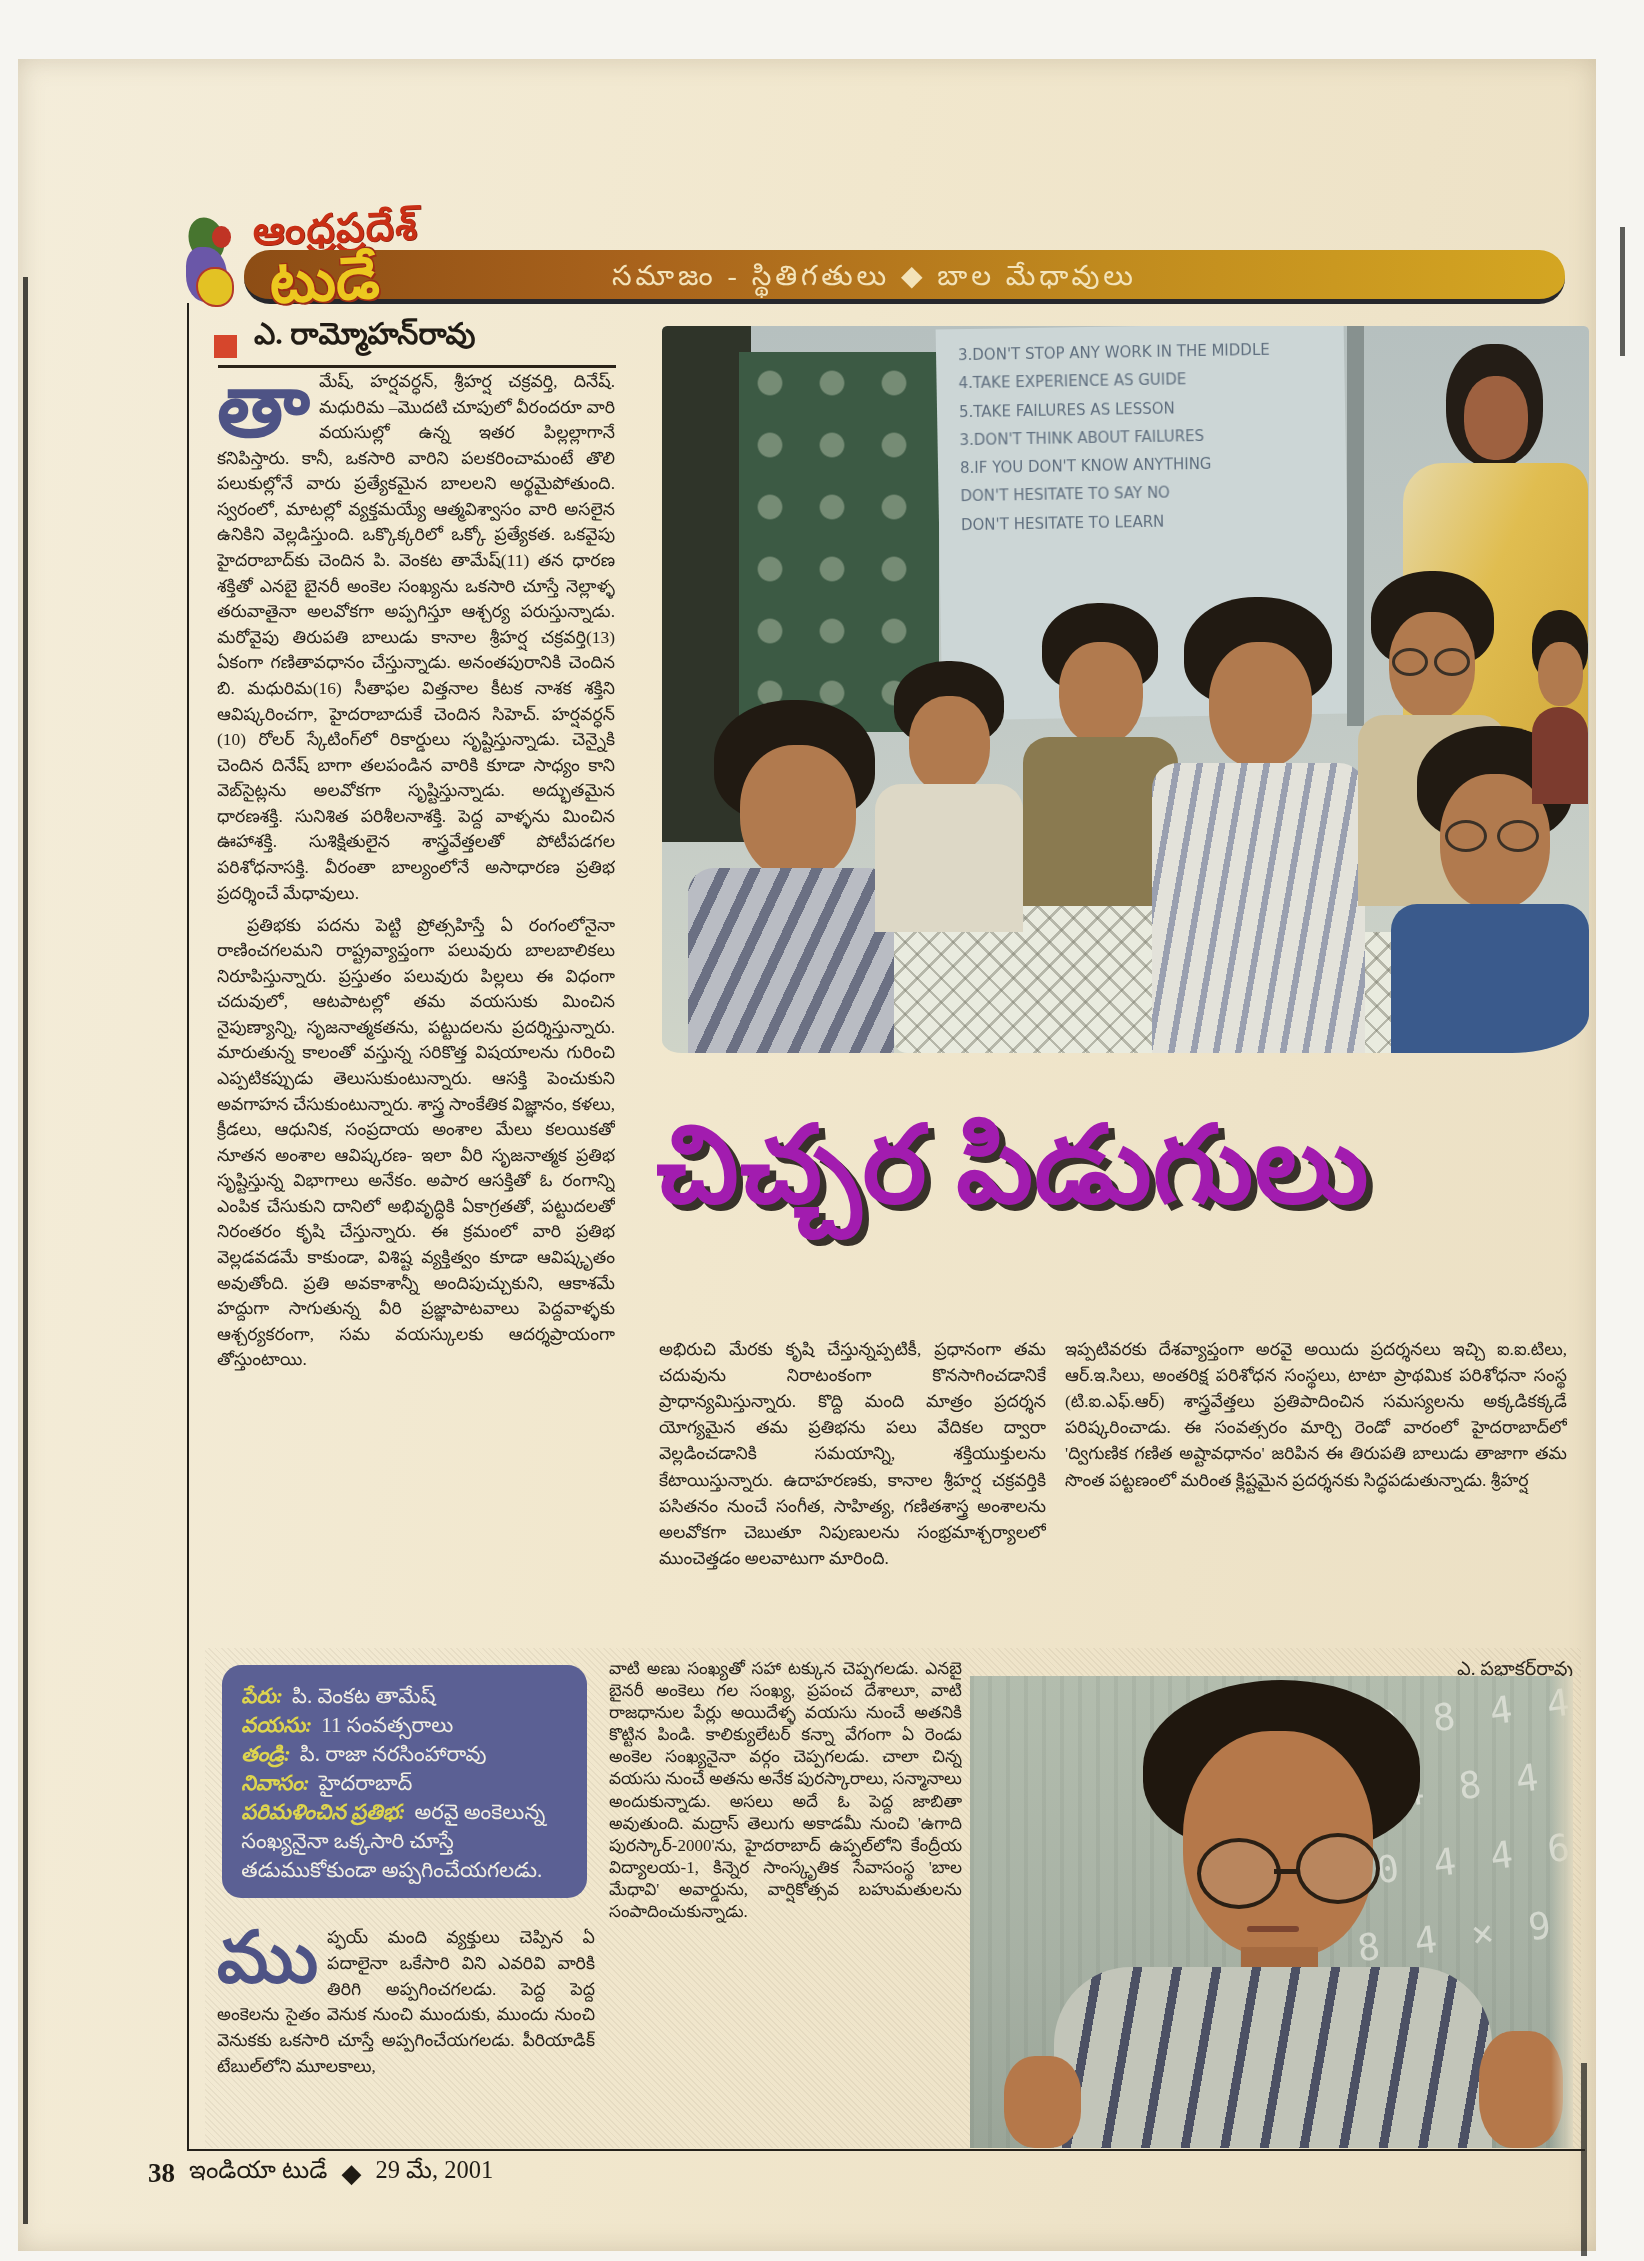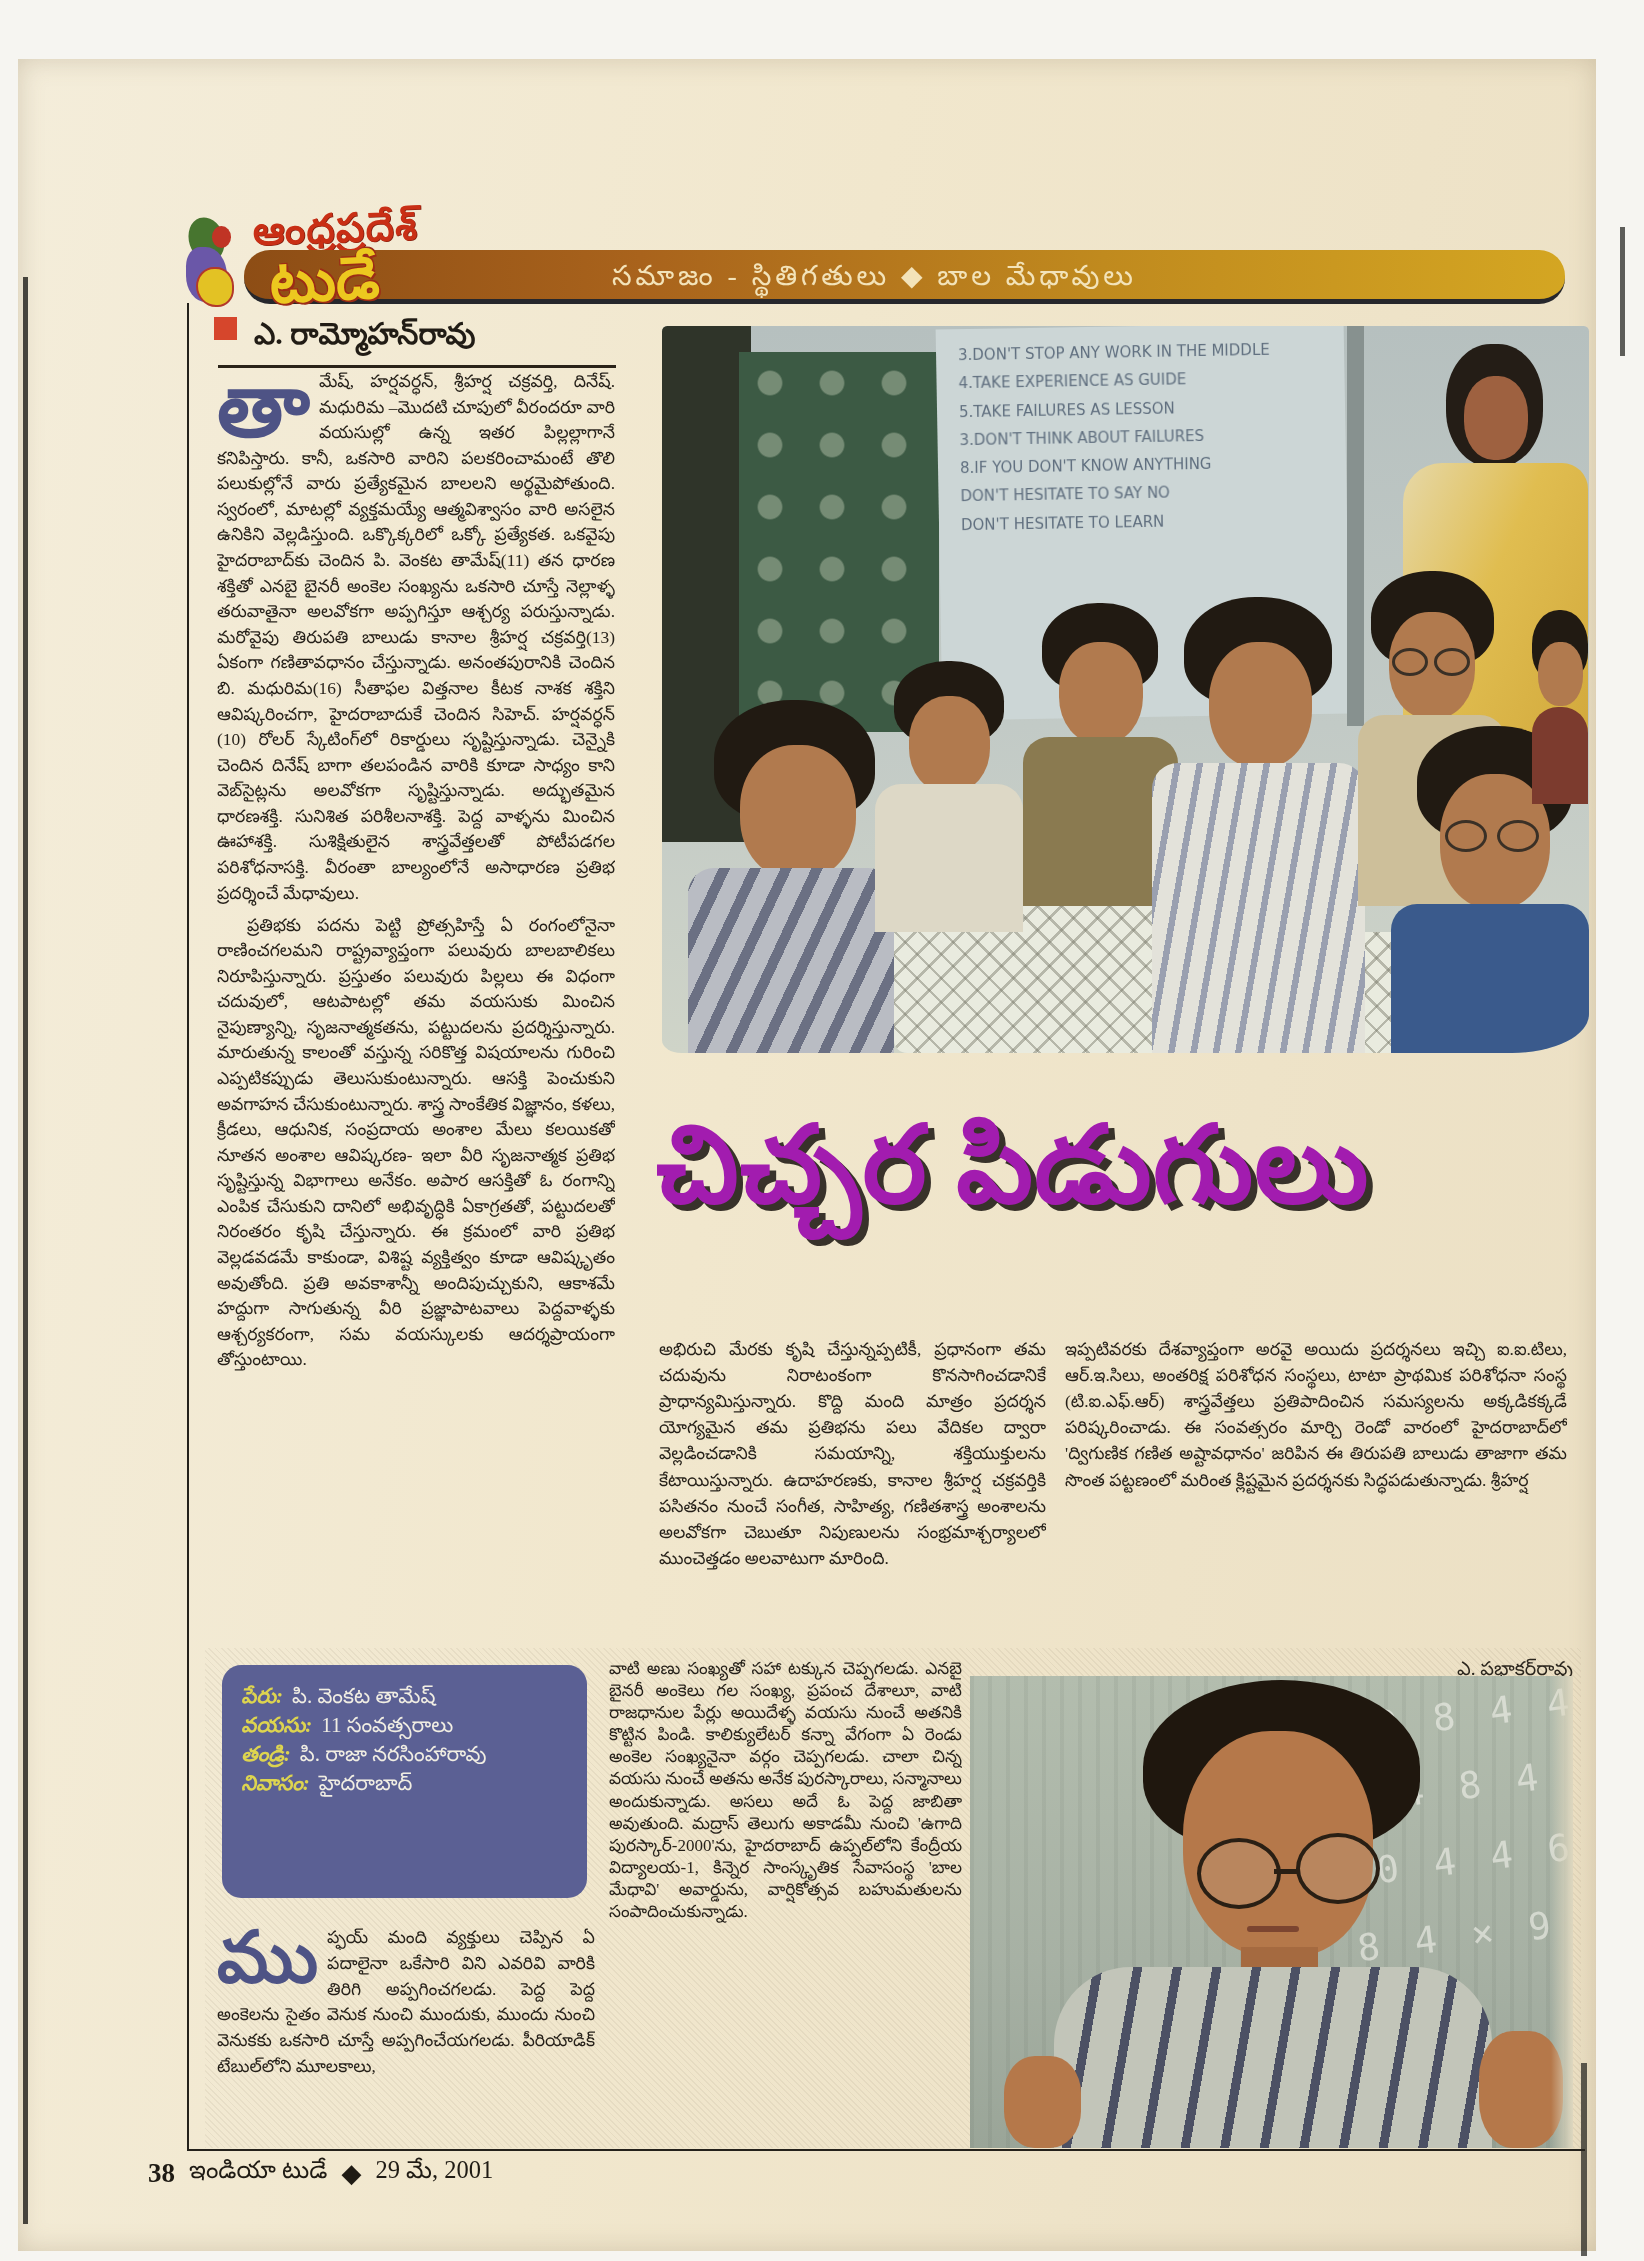--- a/index.html
+++ b/index.html
@@ -34,21 +34,21 @@
   .section-bar .bar-text{
     position:absolute;left:368px;top:9px;font-size:28px;color:#f3e3b9;letter-spacing:3.9px;
   }
   .brand-bottom{
     position:absolute;left:270px;top:246px;font-size:59px;font-weight:bold;color:#ecc81f;
     transform:rotate(-3deg);
     text-shadow:1.9px 1.9px 0 #9c2c16,-1.3px 1.3px 0 #9c2c16,1.3px -1.3px 0 #9c2c16;
     z-index:3;
   }
   
-  .byline{position:absolute;left:214px;top:317px;display:flex;align-items:flex-start;gap:17px;}
+  .byline{position:absolute;left:214px;top:317px;display:flex;align-items:flex-end;gap:17px;}
   .byline .sq{width:23px;height:23px;background:#d6462c;}
   .byline .name{font-size:30px;font-weight:bold;color:#211c15;}
   .byline-rule{position:absolute;left:218px;top:365px;width:398px;height:2.6px;background:#2a2318;}
   
   .frame-left{position:absolute;left:187px;top:303px;width:1.9px;height:1848px;background:#24211b;}
   .frame-bottom{position:absolute;left:187px;top:2149px;width:1398px;height:1.9px;background:#24211b;}
   
   .col{position:absolute;color:#241f18;text-align:justify;}
   .col p{margin:0 0 6.4px 0;}
   .col .indent{text-indent:30px;}
@@ -233,20 +233,21 @@
 
 <div class="photo-credit">ఎ. ప్రభాకర్‌రావు</div>
 
 <div class="halftone"></div>
 
 <div class="infobox">
   <div class="row"><span class="lab">పేరు:</span><span class="val">పి. వెంకట తామేష్</span></div>
   <div class="row"><span class="lab">వయసు:</span><span class="val">11 సంవత్సరాలు</span></div>
   <div class="row"><span class="lab">తండ్రి:</span><span class="val">పి. రాజా నరసింహారావు</span></div>
   <div class="row"><span class="lab">నివాసం:</span><span class="val">హైదరాబాద్</span></div>
+  <div class="row"><span class="lab">పరిమళించిన ప్రతిభ:</span><span class="val">అరవై అంకెలున్న సంఖ్యనైనా ఒక్కసారి చూస్తే తడుముకోకుండా అప్పగించేయగలడు.</span></div>
 </div>
 
 <div class="col bl-para">
   <p><span class="dropcap" style="font-size:72px;">ము</span><span>ప్ఫయ్ మంది వ్యక్తులు చెప్పిన ఏ పదాలైనా ఒకేసారి విని ఎవరివి వారికి తిరిగి అప్పగించగలడు. పెద్ద పెద్ద అంకెలను సైతం వెనుక నుంచి ముందుకు, ముందు నుంచి వెనుకకు ఒకసారి చూస్తే అప్పగించేయగలడు. పీరియాడిక్ టేబుల్‌లోని మూలకాలు,</span></p>
 </div>
 
 <div class="col bm-para">
   <p>వాటి అణు సంఖ్యతో సహా టక్కున చెప్పగలడు. ఎనబై బైనరీ అంకెలు గల సంఖ్య, ప్రపంచ దేశాలూ, వాటి రాజధానుల పేర్లు అయిదేళ్ళ వయసు నుంచే అతనికి కొట్టిన పిండి. కాలిక్యులేటర్ కన్నా వేగంగా ఏ రెండు అంకెల సంఖ్యనైనా వర్గం చెప్పగలడు. చాలా చిన్న వయసు నుంచే అతను అనేక పురస్కారాలు, సన్మానాలు అందుకున్నాడు. అసలు అదే ఓ పెద్ద జాబితా అవుతుంది. మద్రాస్ తెలుగు అకాడమీ నుంచి 'ఉగాది పురస్కార్-2000'ను, హైదరాబాద్ ఉప్పల్‌లోని కేంద్రీయ విద్యాలయ-1, కిన్నెర సాంస్కృతిక సేవాసంస్థ 'బాల మేధావి' అవార్డును, వార్షికోత్సవ బహుమతులను సంపాదించుకున్నాడు.</p>
 </div>
 

